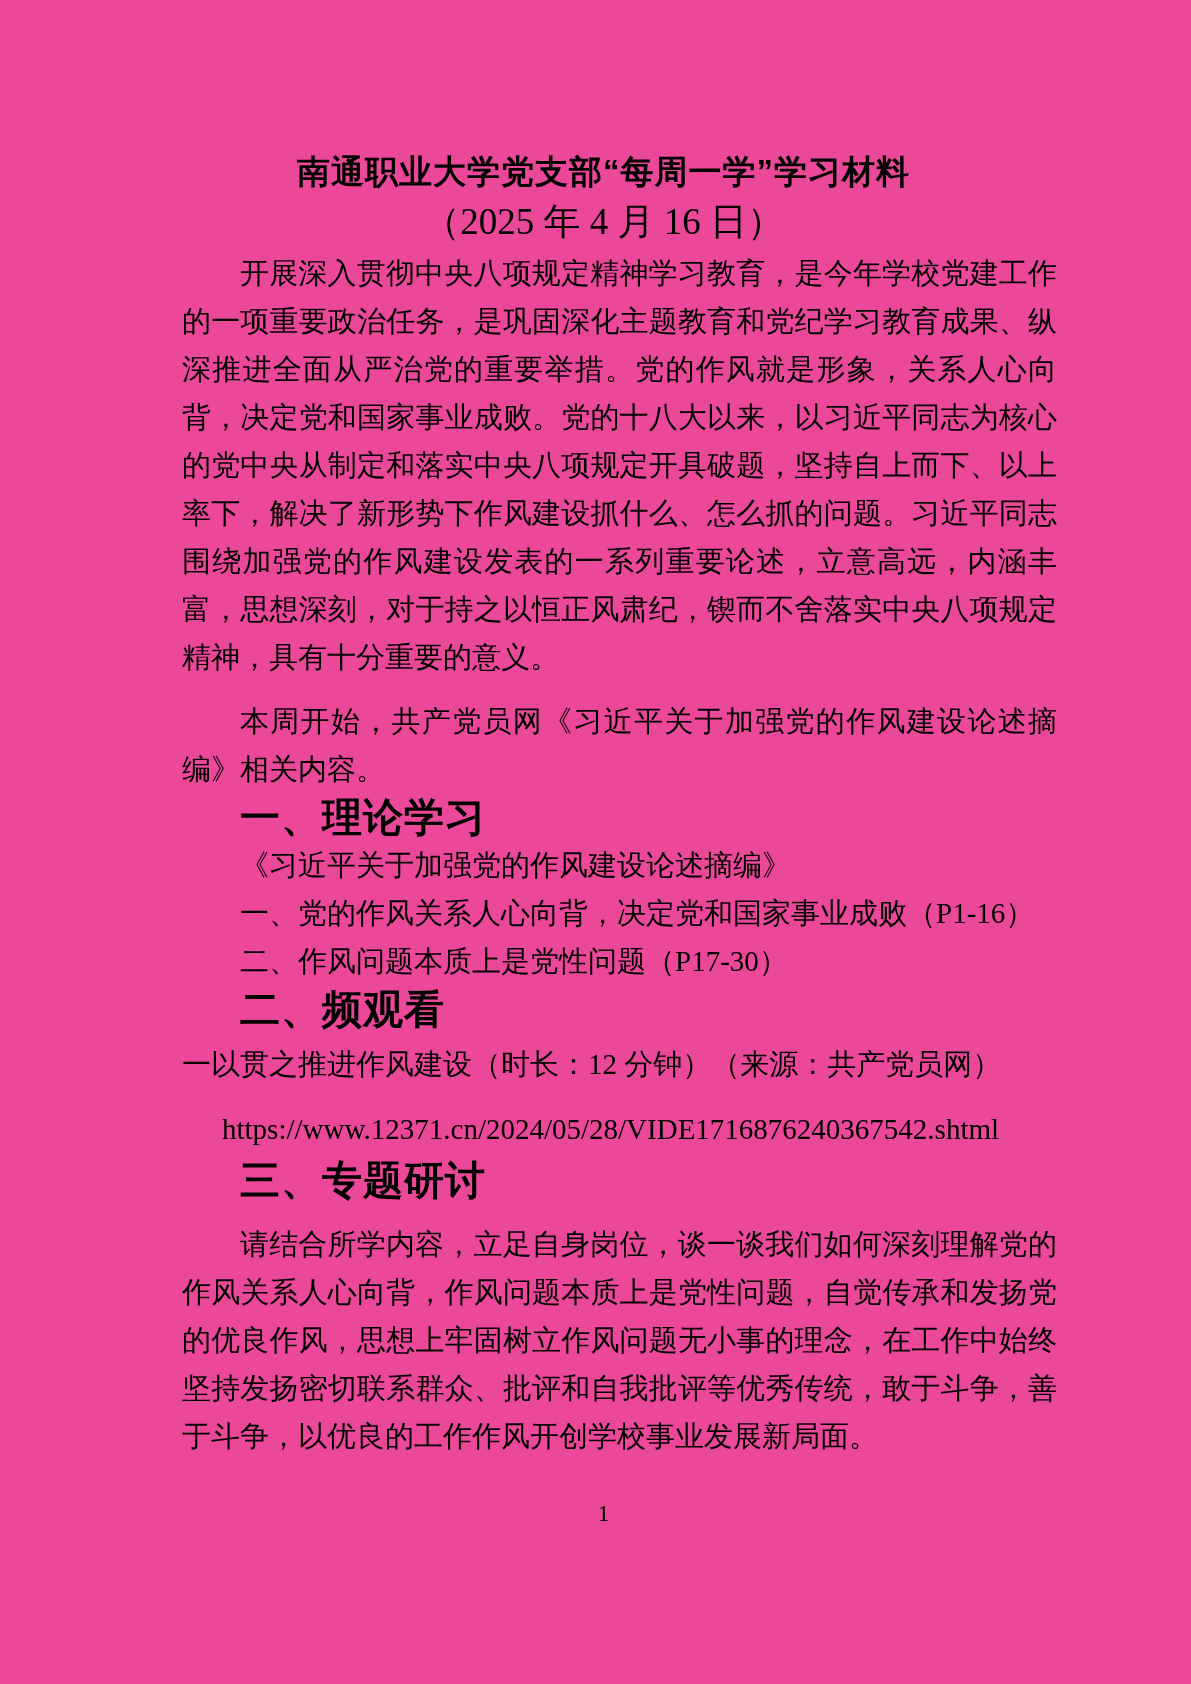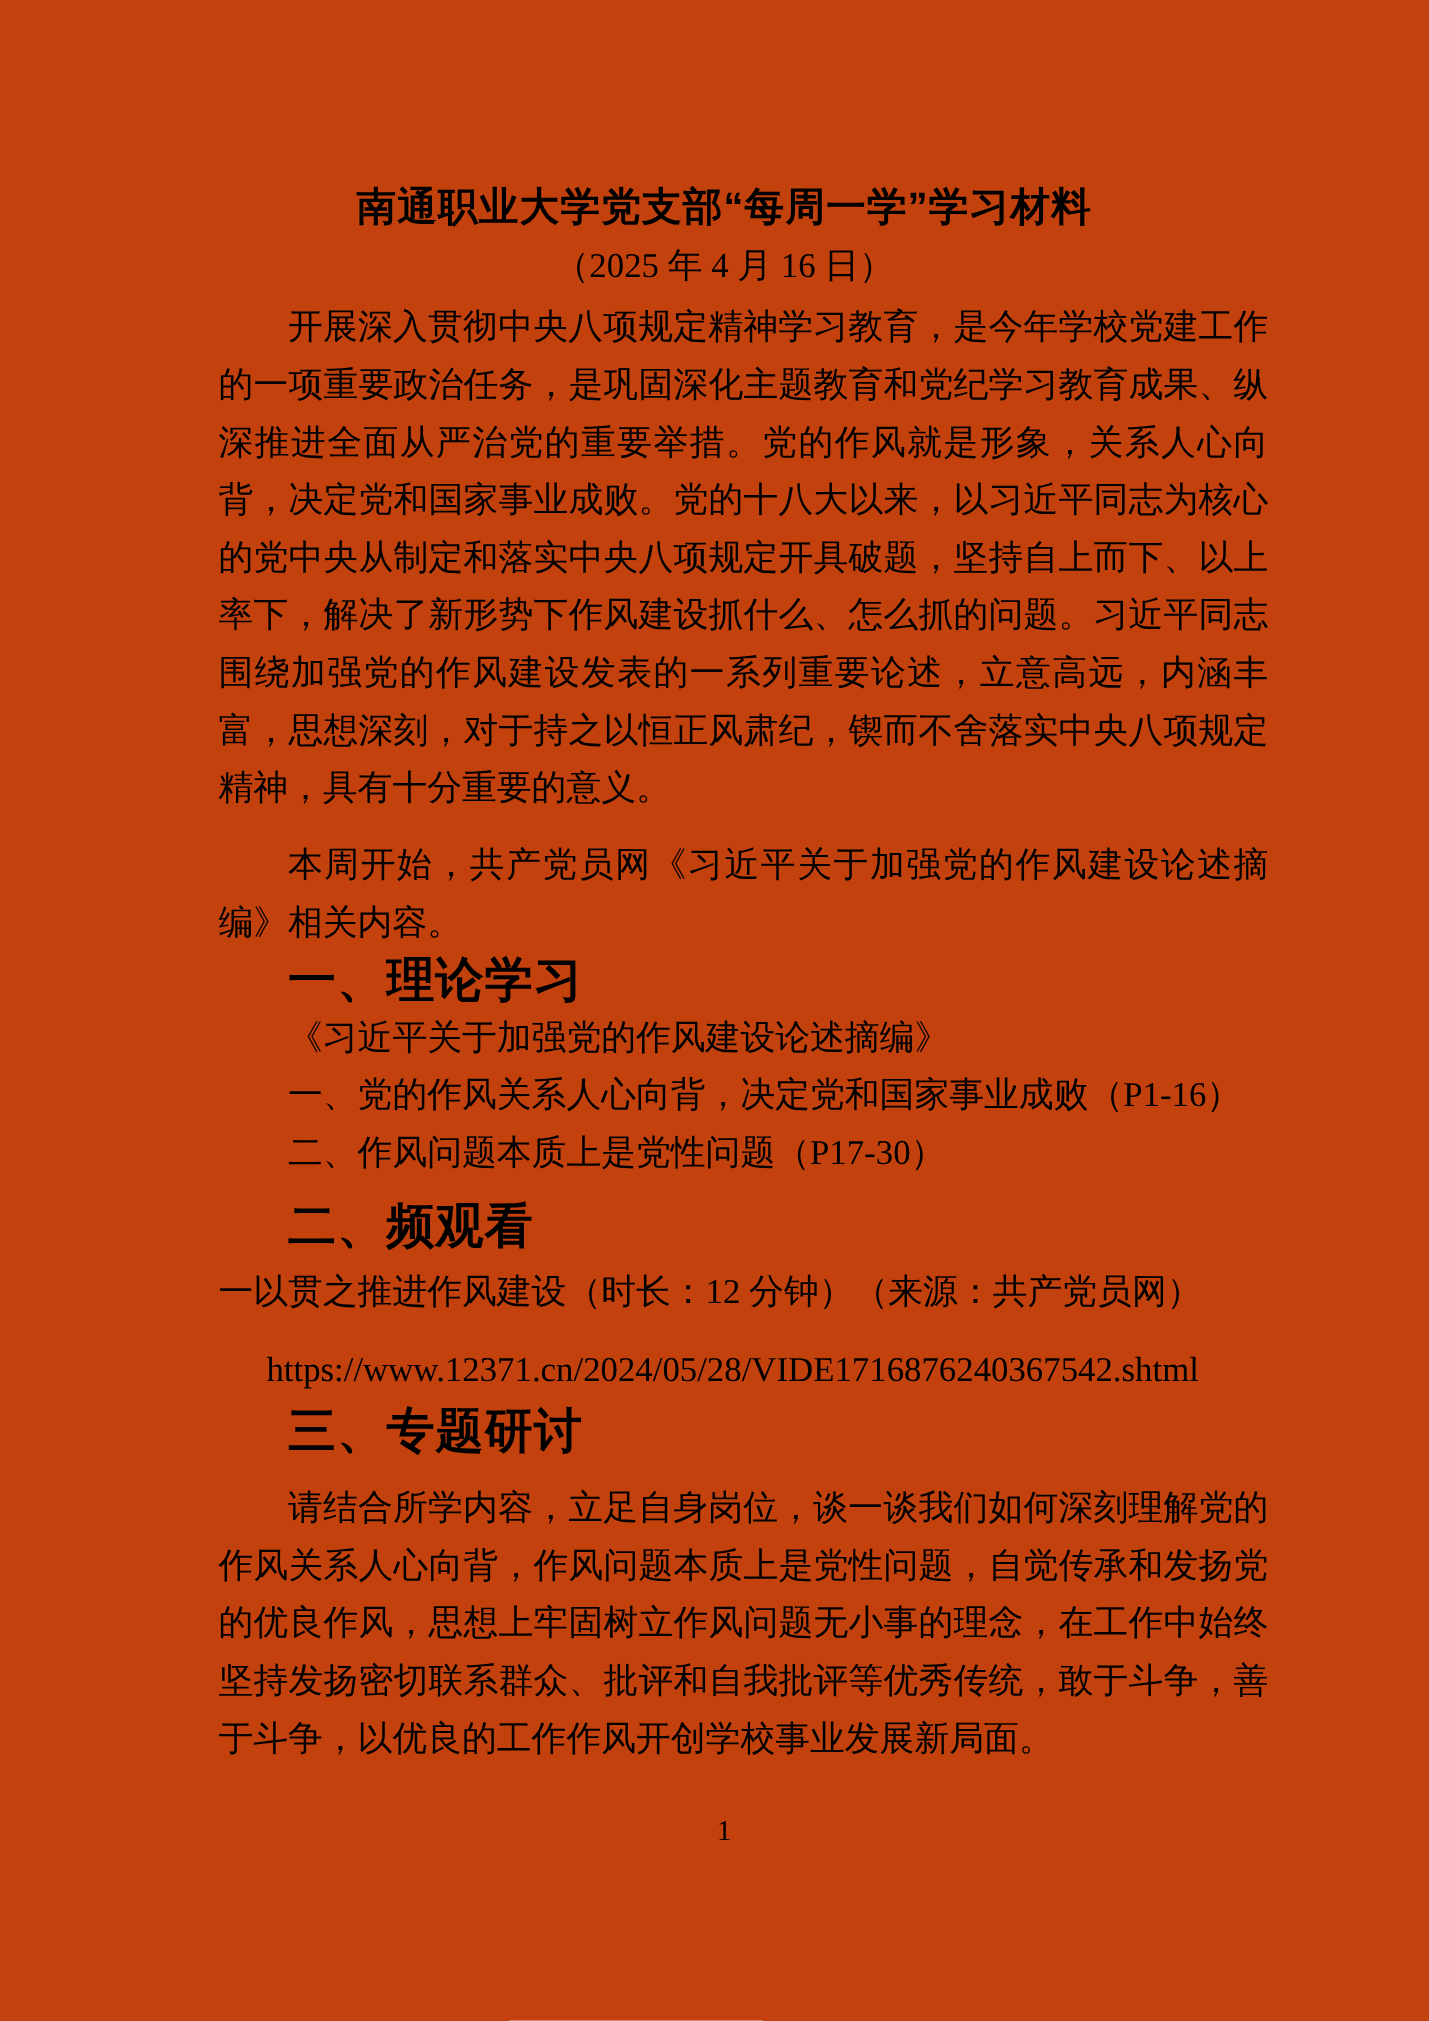--- a/index.html
+++ b/index.html
@@ -5,39 +5,39 @@
   html, body {
     margin: 0;
     padding: 0;
     background: #ffffff;
   }
   .page {
     position: relative;
     width: 1191px;
     height: 1684px;
     margin: 0 auto;
-    background: #c2410c;
+    background: #ec4899;
     color: #000000;
     box-sizing: border-box;
     padding: 150px 134px 0 182px;
     font-family: "Liberation Serif", "DejaVu Serif", serif;
     overflow: hidden;
   }
   .doc-title {
     font-family: "Liberation Sans", "DejaVu Sans", sans-serif;
     font-weight: bold;
     font-size: 33px;
     line-height: 44px;
     text-align: center;
     position: relative;
     left: -16px;
     letter-spacing: 1px;
   }
   .doc-date {
-    font-size: 29px;
+    font-size: 37px;
     line-height: 44px;
     text-align: center;
     position: relative;
     left: -16px;
     margin-top: 6px;
   }
   .salutation {
     font-size: 29px;
     line-height: 48px;
     margin-top: 6px;
@@ -54,21 +54,21 @@
   .para.p1 { margin-top: 5px; }
   .para.p2 { margin-top: 16px; }
   .heading {
     font-family: "Liberation Sans", "DejaVu Sans", sans-serif;
     font-weight: bold;
     font-size: 40px;
     line-height: 48px;
     padding-left: 58px;
     letter-spacing: 1px;
   }
-  .heading.h2 { margin-top: 13px; }
+  .heading.h2 { margin-top: 0; }
   .heading.h3 { margin-top: 3px; }
   .line {
     font-size: 29px;
     line-height: 48px;
     white-space: nowrap;
   }
   .line.indent { padding-left: 58px; }
   .line.video-line { margin-top: 7px; padding-left: 0; }
   .line.url-line {
     margin-top: 17px;

